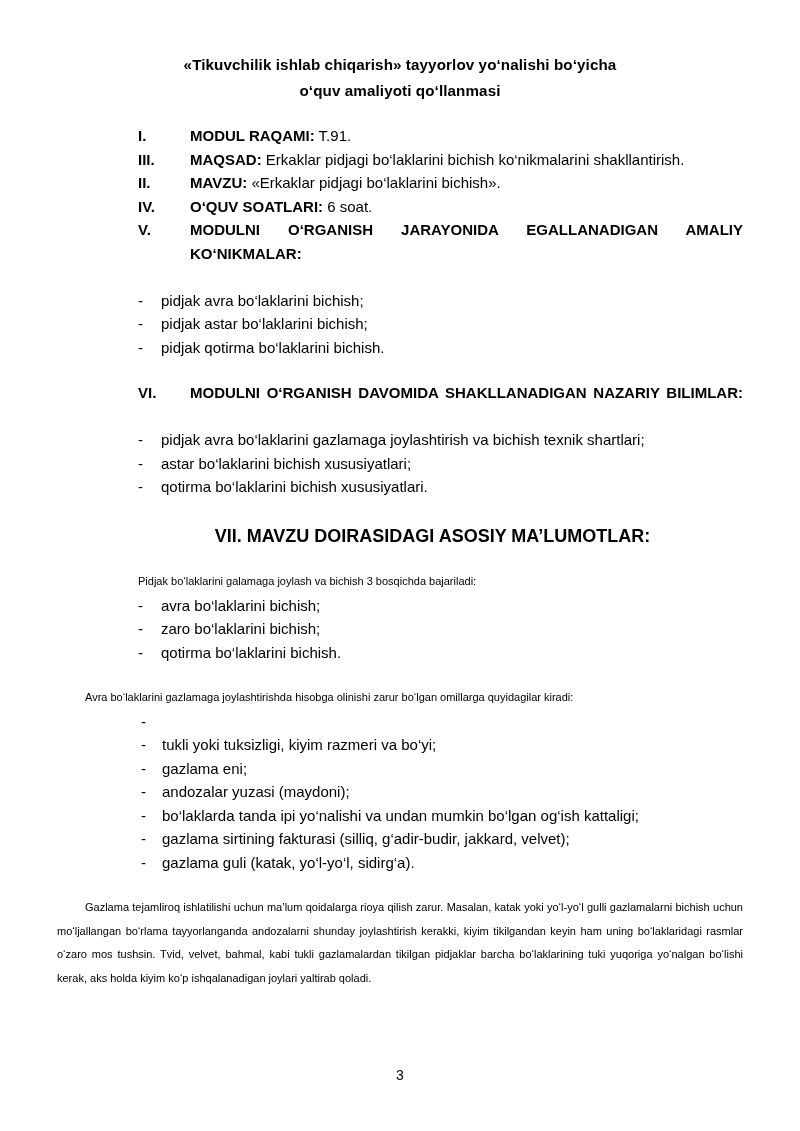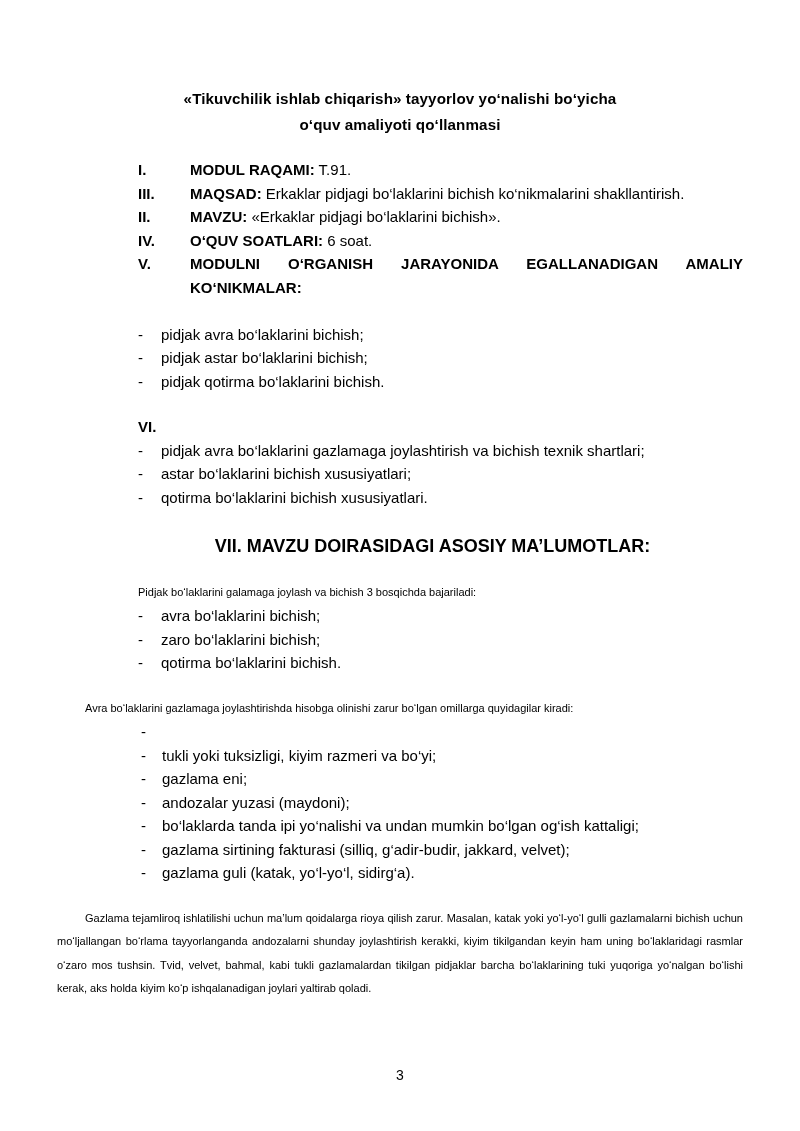--- a/index.html
+++ b/index.html
@@ -16,21 +16,21 @@
     width: 800px;
     height: 1131px;
     background: #ffffff;
     margin: 0 auto;
     box-sizing: border-box;
     overflow: hidden;
   }
   .content {
     position: absolute;
     left: 57px;
-    top: 86px;
+    top: 52px;
     width: 686px;
   }
   .doc-title {
     text-align: center;
     font-weight: bold;
     font-size: 15.2px;
     line-height: 26px;
     letter-spacing: 0.1px;
     margin: 0 0 6px 0;
     padding: 0 22px;
@@ -193,20 +193,21 @@
         <span class="dash-mark">-</span>
         <span class="dash-text">pidjak qotirma bo‘laklarini bichish.</span>
       </li>
     </ul>
 
     <div class="spacer-md"></div>
 
     <ul class="roman-list">
       <li class="roman-item">
         <span class="roman-num">VI.</span>
+        <span class="roman-body all-bold justify-all">MODULNI O‘RGANISH DAVOMIDA SHAKLLANADIGAN NAZARIY BILIMLAR:</span>
       </li>
     </ul>
 
     <ul class="dash-list">
       <li class="dash-item">
         <span class="dash-mark">-</span>
         <span class="dash-text">pidjak avra bo‘laklarini gazlamaga joylashtirish va bichish texnik shartlari;</span>
       </li>
       <li class="dash-item">
         <span class="dash-mark">-</span>

